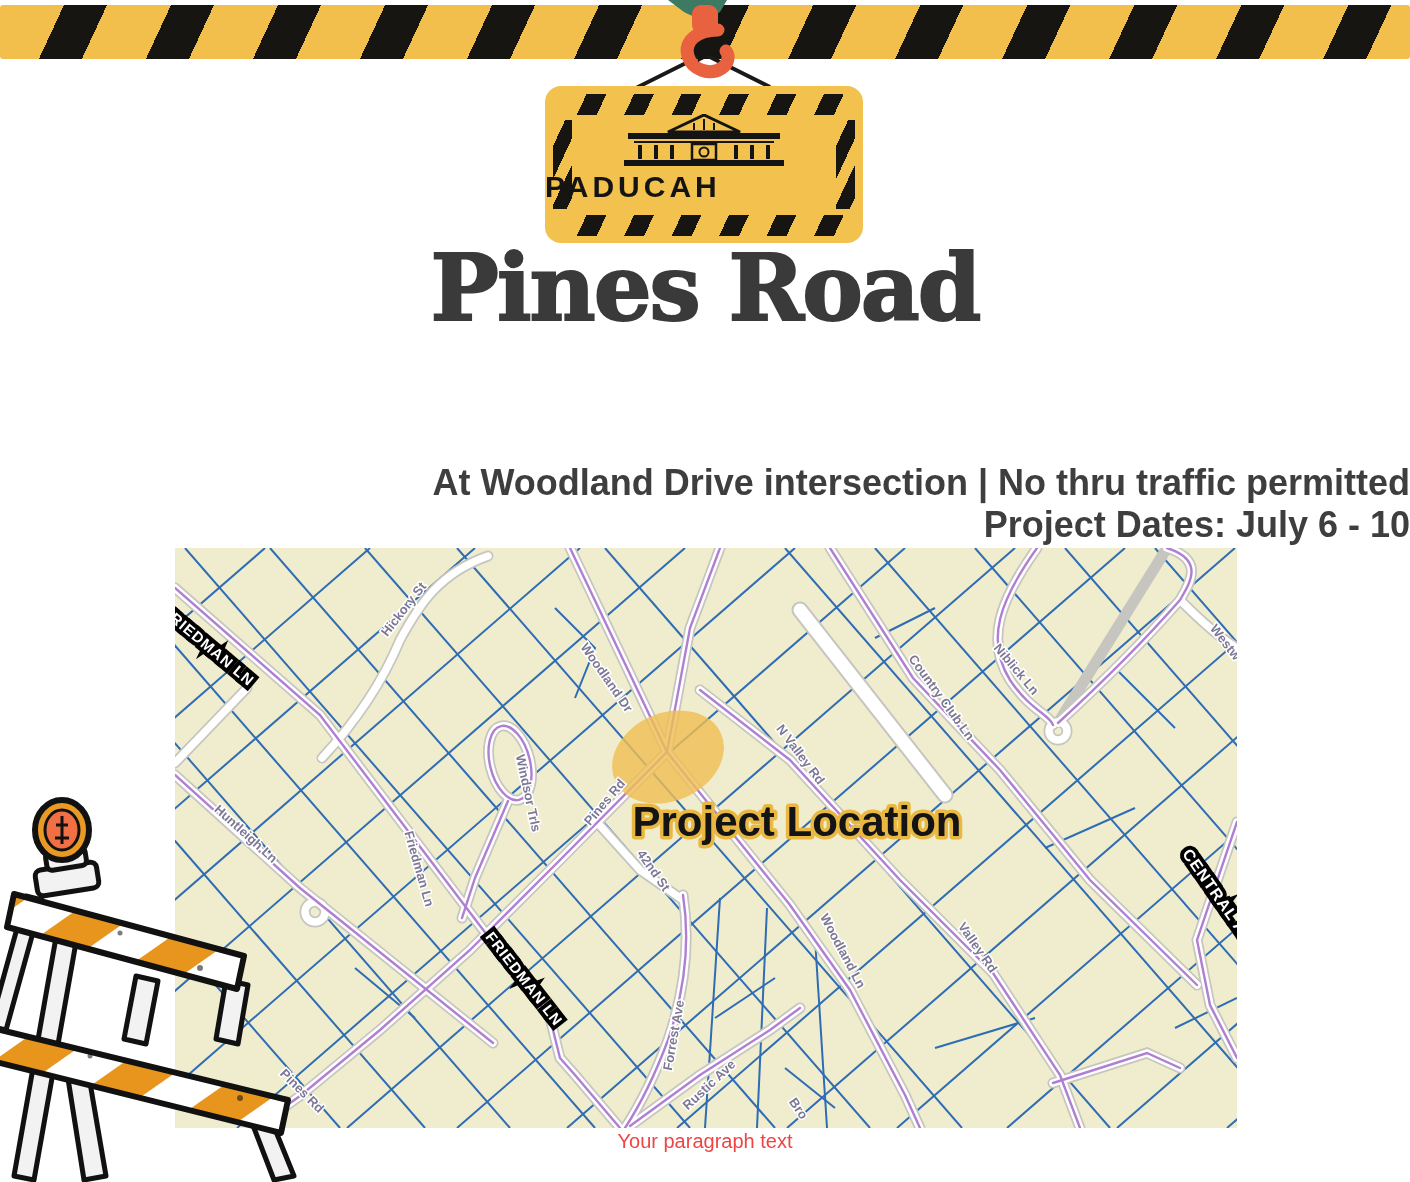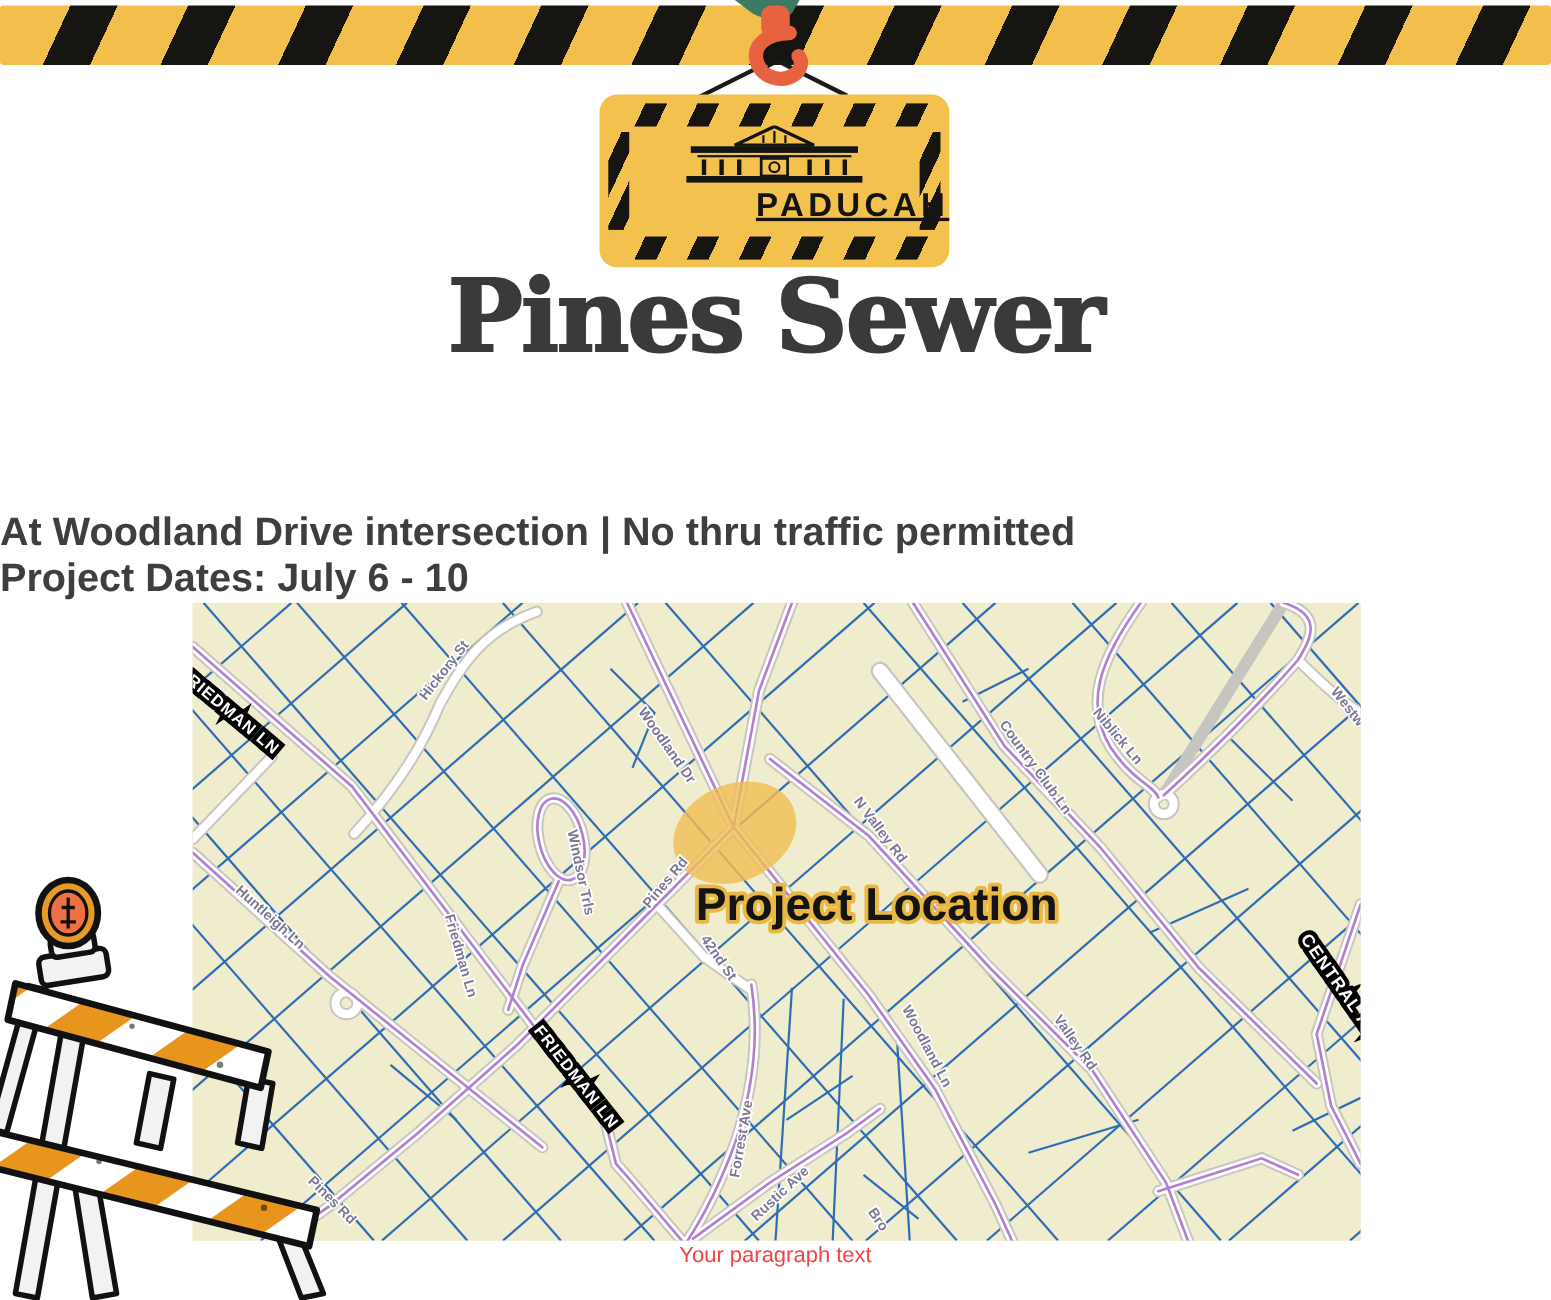--- a/index.html
+++ b/index.html
@@ -18,29 +18,29 @@
   .sign .stripe{position:absolute;}
   .sign .st-top{left:14px;right:14px;top:8px;height:21px;
         background:repeating-linear-gradient(115deg,transparent 0 25px,#171512 25px 43px);}
   .sign .st-bottom{left:14px;right:14px;bottom:7px;height:21px;
         background:repeating-linear-gradient(115deg,transparent 0 25px,#171512 25px 43px);}
   .sign .st-left{top:34px;bottom:34px;left:8px;width:19px;
         background:repeating-linear-gradient(115deg,transparent 0 11px,#171512 11px 25px);}
   .sign .st-right{top:34px;bottom:34px;right:8px;width:19px;
         background:repeating-linear-gradient(115deg,transparent 0 11px,#171512 11px 25px);}
   .sign-logo{position:absolute;left:50%;top:28px;transform:translateX(-50%);}
-  .sign-brand{position:absolute;left:0;right:0;top:84px;text-align:right;
-        font-size:30px;font-weight:bold;letter-spacing:4px;color:#141414;text-decoration:underline;}
+  .sign-brand{position:absolute;left:0;right:0;top:84px;text-align:left;
+        font-size:30px;font-weight:bold;letter-spacing:4px;color:#141414;}
 
   
   .title{position:absolute;left:0;right:0;top:240px;text-align:center;z-index:3;
          font-family:"DejaVu Serif","Liberation Serif",serif;font-weight:bold;
          font-size:91px;line-height:96px;color:#3A3A3A;letter-spacing:-2px;
          -webkit-text-stroke:2px #3A3A3A;}
-  .subtitle{position:absolute;left:0;right:0;top:462px;text-align:left;z-index:3;
+  .subtitle{position:absolute;left:0;right:0;top:462px;text-align:right;z-index:3;
          font-weight:bold;font-size:36px;line-height:42px;color:#3E3E3E;letter-spacing:0;}
 
   
   .map{position:absolute;left:175px;top:548px;width:1062px;height:580px;background:#F0EDCE;
        overflow:hidden;z-index:1;}
   .map svg{display:block;}
   .parcel{stroke:#2E6CB4;stroke-width:2;fill:none;}
   .road-casing{stroke:#c6c5bf;stroke-width:11;fill:none;stroke-linecap:round;}
   .road-fill{stroke:#ffffff;stroke-width:7.5;fill:none;stroke-linecap:round;}
   .road-purple{stroke:#B07FD2;stroke-width:2.4;fill:none;stroke-linecap:round;}
@@ -88,21 +88,21 @@
       <rect x="18" y="27" width="140" height="2" fill="#141414"></rect>
       <path d="M24,31 L24,45 M40,31 L40,45 M56,31 L56,45 M120,31 L120,45 M136,31 L136,45 M152,31 L152,45" stroke="#141414" stroke-width="4"></path>
       <rect x="76" y="30" width="24" height="16" fill="none" stroke="#141414" stroke-width="2.5"></rect>
       <circle cx="88" cy="38" r="4.5" fill="none" stroke="#141414" stroke-width="2"></circle>
       <rect x="8" y="46" width="160" height="6" fill="#141414"></rect>
     </svg>
     <div class="sign-brand">PADUCAH</div>
   </div>
 
   <div class="title">
-    <div>Pines Sewer</div>
+    <div>Pines Road</div>
   </div>
 
   <div class="subtitle">
     <div>At Woodland Drive intersection | No thru traffic permitted</div>
     <div>Project Dates: July 6 - 10</div>
   </div>
 
   <div class="map">
     <svg width="1062" height="580" viewBox="0 0 1062 580">
 

